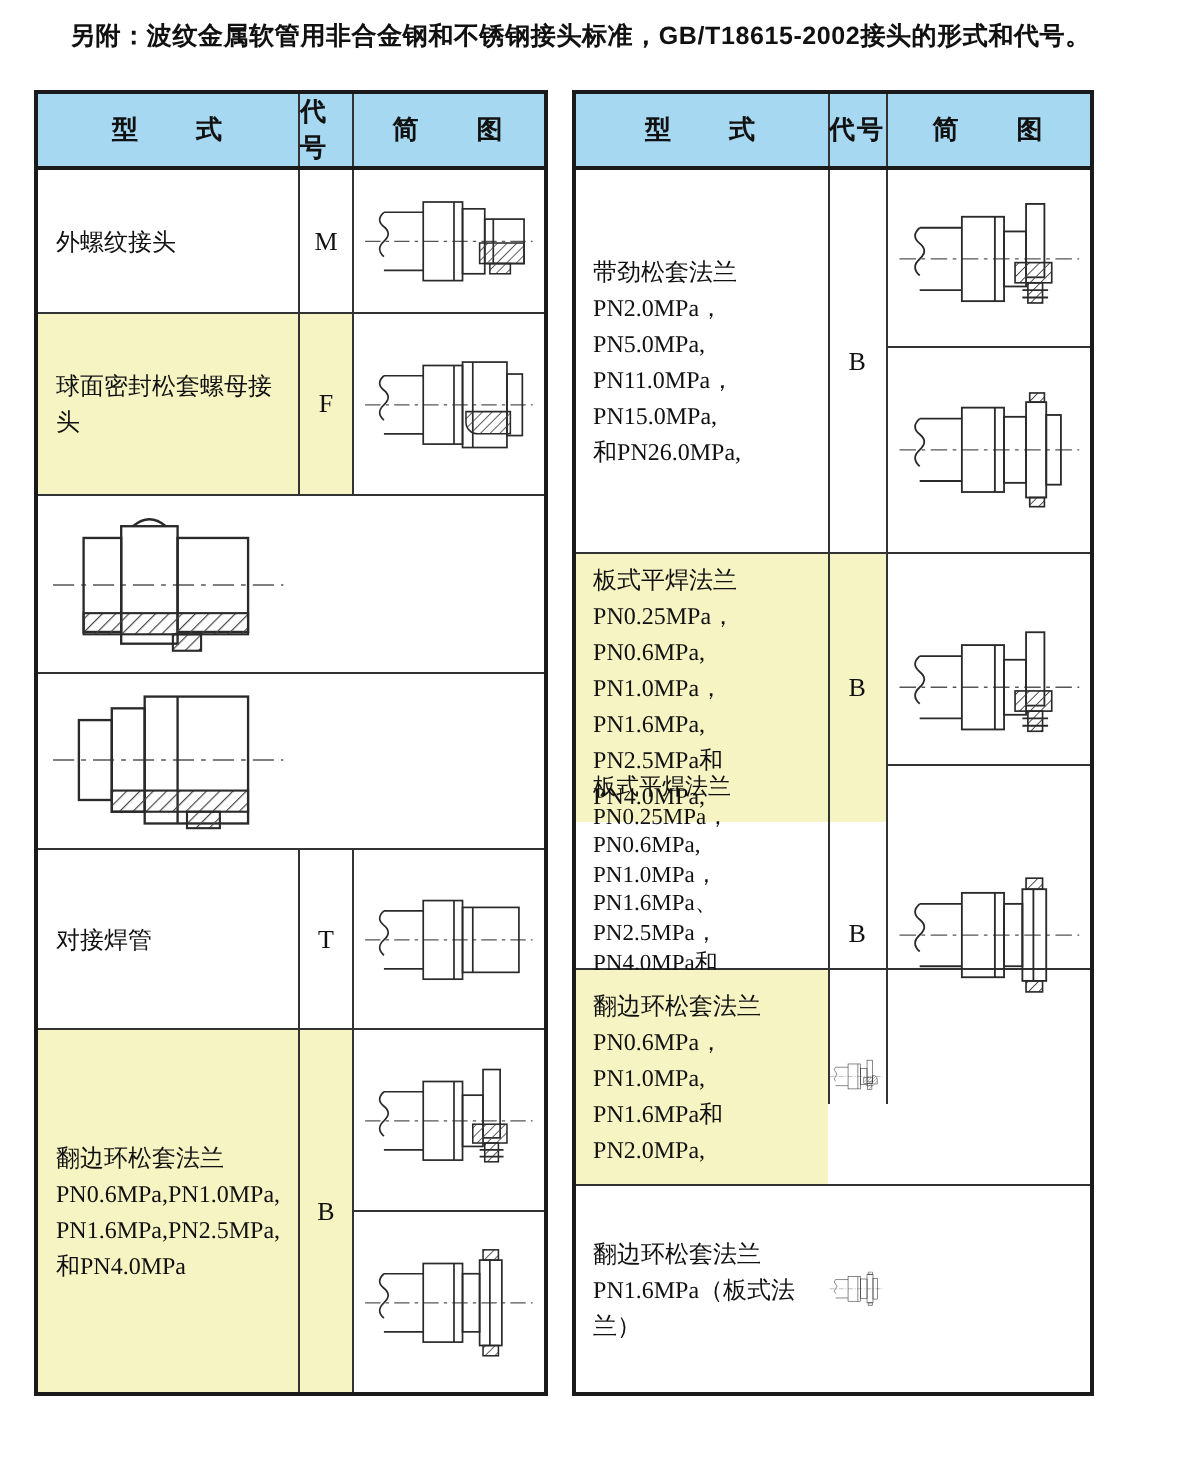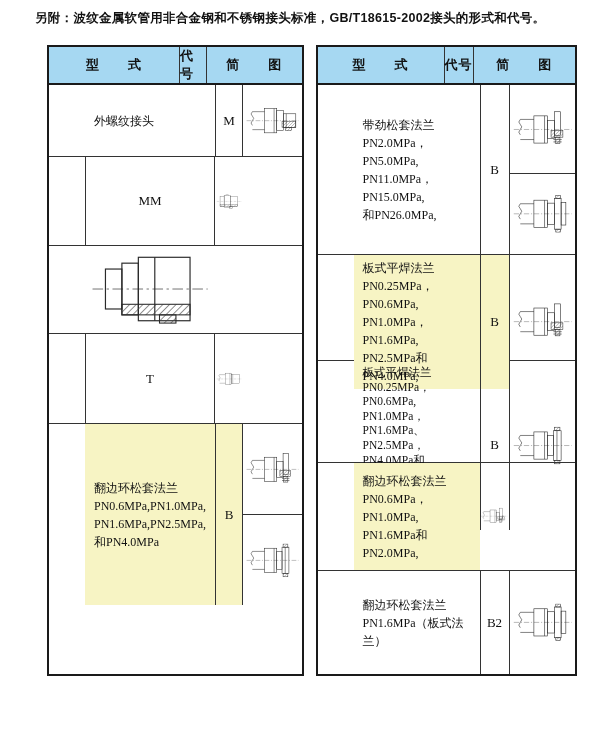--- a/index.html
+++ b/index.html
@@ -16,42 +16,42 @@
     color:#111;
     position:relative;
     overflow:hidden;
   }
   .caption{
     position:absolute;left:35px;top:10px;width:548px;
     font-family:"Liberation Sans","DejaVu Sans",sans-serif;
     font-weight:bold;font-size:12.5px;letter-spacing:.3px;
   }
   .tbl{
-    position:absolute;left:47px;top:45px;width:530px;
+    position:absolute;left:17px;top:45px;width:530px;
     display:flex;gap:12px;
   }
   .half{
     border:2px solid var(--heavy);
     background:#fff;
   }
   .half.lh{width:260px;}
   .half.rh{width:265px;}
   .hrow,.row{display:grid;}
   .half.lh .hrow,.half.lh .row{grid-template-columns:130px 28px 1fr;}
   .half.rh .hrow,.half.rh .row{grid-template-columns:126px 30px 1fr;}
   .hrow{
     height:38px;background:var(--header-bg);
     border-bottom:2px solid var(--heavy);
   }
   .hcell{
     display:flex;align-items:center;justify-content:center;
     font-size:13px;font-weight:bold;letter-spacing:1px;
   }
   .hcell.code{border-left:1px solid var(--line);border-right:1px solid var(--line);}
-  .row{border-bottom:1px solid var(--line);padding-left:36px;}
+  .row{border-bottom:1px solid var(--line);}
   .row:last-child{border-bottom:none;}
   .c-type{
     padding:4px 4px 4px 9px;
     display:flex;flex-direction:column;justify-content:center;
     font-size:12px;line-height:1.5;white-space:pre-line;
   }
   .c-type.tight{font-size:11.5px;line-height:1.27;}
   .c-code{
     display:flex;align-items:center;justify-content:center;
     font-size:13px;
@@ -176,43 +176,54 @@
       <div class="c-code">M</div>
       <div class="c-sketch">
         <div class="sub">
             <svg class="diag" viewBox="0 0 104 64">
               <use href="#sym-m"></use>
             </svg>
           </div>
       </div>
     </div>
 
+    <div class="row" style="height:91px">
+      <div class="c-type hl">球面密封松套螺母接头</div>
+      <div class="c-code hl">F</div>
+      <div class="c-sketch">
+        <div class="sub">
+            <svg class="diag" viewBox="0 0 104 64">
+              <use href="#sym-f"></use>
+            </svg>
+          </div>
+      </div>
+    </div>
 
     <div class="row" style="height:89px">
-      <div class="c-code">MM</div>
       <div class="c-sketch">
         <div class="sub">
             <svg class="diag" viewBox="0 0 104 64">
               <use href="#sym-mm"></use>
             </svg>
           </div>
       </div>
     </div>
 
     <div class="row" style="height:88px">
       <div class="c-sketch">
         <div class="sub">
             <svg class="diag" viewBox="0 0 104 64">
               <use href="#sym-mf"></use>
             </svg>
           </div>
       </div>
     </div>
 
     <div class="row" style="height:90px">
+      <div class="c-type">对接焊管</div>
       <div class="c-code">T</div>
       <div class="c-sketch">
         <div class="sub">
             <svg class="diag" viewBox="0 0 104 64">
               <use href="#sym-t"></use>
             </svg>
           </div>
       </div>
     </div>
 
@@ -237,21 +248,21 @@
     </div>
   </div>
 
   <div class="half rh">
     <div class="hrow">
       <div class="hcell">型　　式</div>
       <div class="hcell code">代号</div>
       <div class="hcell">简　　图</div>
     </div>
 
-    <div class="row" style="height:170px">
+    <div class="row" style="height:192px">
       <div class="c-type">带劲松套法兰
 PN2.0MPa，PN5.0MPa,
 PN11.0MPa，PN15.0MPa,
 和PN26.0MPa,</div>
       <div class="c-code">B</div>
       <div class="c-sketch">
         <div class="sub fixed88">
             <svg class="diag" viewBox="0 0 104 64">
               <use href="#sym-fl-up"></use>
             </svg>
@@ -305,21 +316,20 @@
             <svg class="diag" viewBox="0 0 104 64">
               <use href="#sym-b1"></use>
             </svg>
           </div>
       </div>
     </div>
 
     <div class="row" style="height:103px">
       <div class="c-type">翻边环松套法兰
 PN1.6MPa（板式法兰）</div>
-      <div class="c-code">B2</div>
       <div class="c-sketch">
         <div class="sub">
             <svg class="diag" viewBox="0 0 104 64">
               <use href="#sym-fl-collar"></use>
             </svg>
           </div>
       </div>
     </div>
   </div>
 

